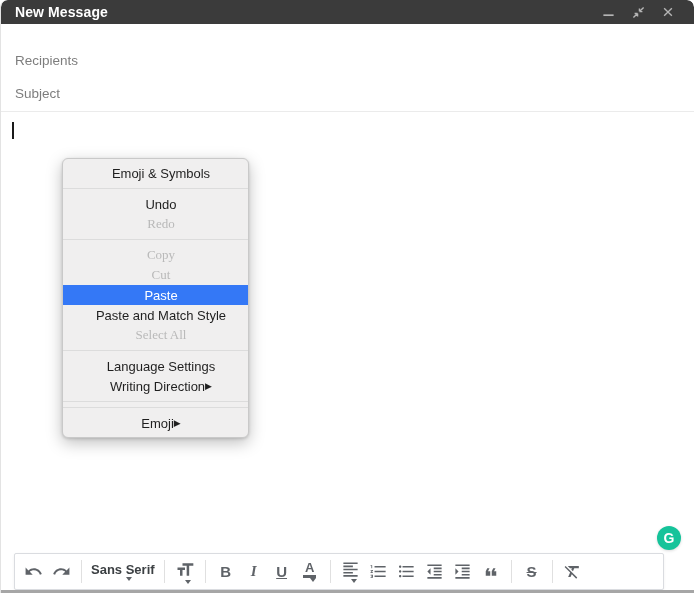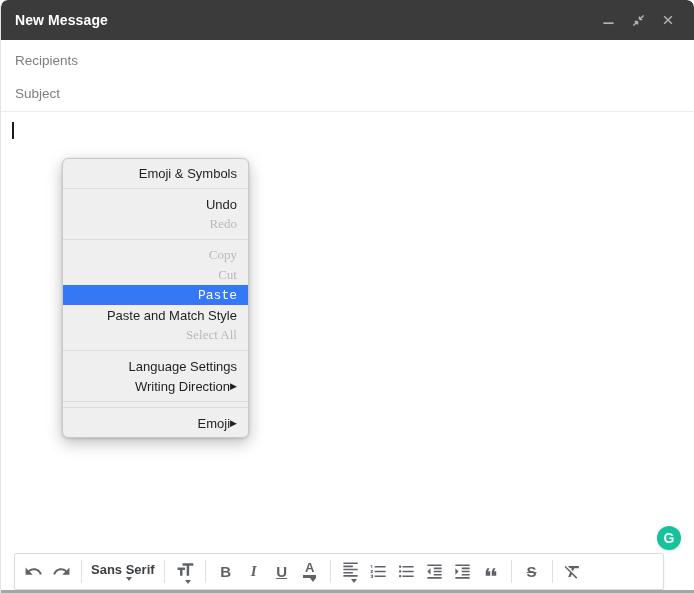--- a/index.html
+++ b/index.html
@@ -2,21 +2,21 @@
 <html><head>
 <meta charset="utf-8">
 <style>
   * { margin:0; padding:0; box-sizing:border-box; }
   html,body { width:694px; height:593px; overflow:hidden; background:#fff;
               font-family:"Liberation Sans", sans-serif; }
   .window { position:relative; width:694px; height:593px; background:#fff;
             border-radius:7px 7px 0 0; overflow:hidden; border-left:1px solid #e3e3e3; }
 
   
-  .titlebar { position:absolute; top:0; left:0; right:0; height:40px; background:#3b3b3b;
+  .titlebar { position:absolute; top:0; left:0; right:0; height:24px; background:#3b3b3b;
               border-radius:7px 7px 0 0; display:flex; align-items:center;
               justify-content:space-between; padding:0 16px 0 14px; }
   .titlebar .title { color:#ffffff; font-size:14px; font-weight:700; letter-spacing:.1px; }
   .win-controls { display:flex; align-items:center; gap:10px; }
   .win-ctrl { width:20px; height:20px; display:flex; align-items:center; justify-content:center; cursor:pointer; }
 
   
   .field-row { position:absolute; left:0; right:0; display:flex; align-items:center;
                padding-left:14px; border-bottom:1px solid #ebebeb; background:#fff; }
   .field-recipients { top:40px; height:42px; }
@@ -24,24 +24,24 @@
   .field-label { color:#7d7d7d; font-size:13.5px; }
 
   
   .body-area { position:absolute; top:112px; left:0; right:0; bottom:40px; background:#fff; }
   .caret-bar { position:absolute; left:11px; top:10px; width:2px; height:17px; background:#1a1a1a; }
 
   
   .context-menu { position:absolute; left:61px; top:46px; width:187px; background:#f0efef;
                   border:1px solid #c9c9c9; border-radius:6px; padding:4px 0;
                   box-shadow:0 5px 16px rgba(0,0,0,.25), 0 1px 3px rgba(0,0,0,.15); }
-  .mi { height:20px; display:flex; align-items:center; justify-content:flex-end;
+  .mi { height:20px; display:flex; align-items:center; justify-content:center;
         padding:0 11px 0 22px; font-size:13px; color:#1f1f1f; cursor:default; white-space:nowrap; }
   .mi.disabled { color:#b9b9b9;font-family:Liberation Serif, serif; }
-  .mi.selected { background:#3478f6; color:#ffffff;font-family:Liberation Mono, monospace; }
+  .mi.selected { background:#3478f6; color:#ffffff; }
   .mi .sub-arrow { font-size:9px; color:#1f1f1f; line-height:1; }
   .menu-sep { height:1px; background:#dcdcdc; margin:5px 0; }
 
   
   .grammarly { position:absolute; left:656px; top:526px; width:24px; height:24px; border-radius:50%;
                background:#15c39a; color:#fff; display:flex; align-items:center; justify-content:center;
                font-size:14px; font-weight:700; cursor:pointer; box-shadow:0 1px 3px rgba(0,0,0,.15); }
 
   
   .toolbar { position:absolute; left:13px; top:553px; width:650px; height:37px; background:#fff;

